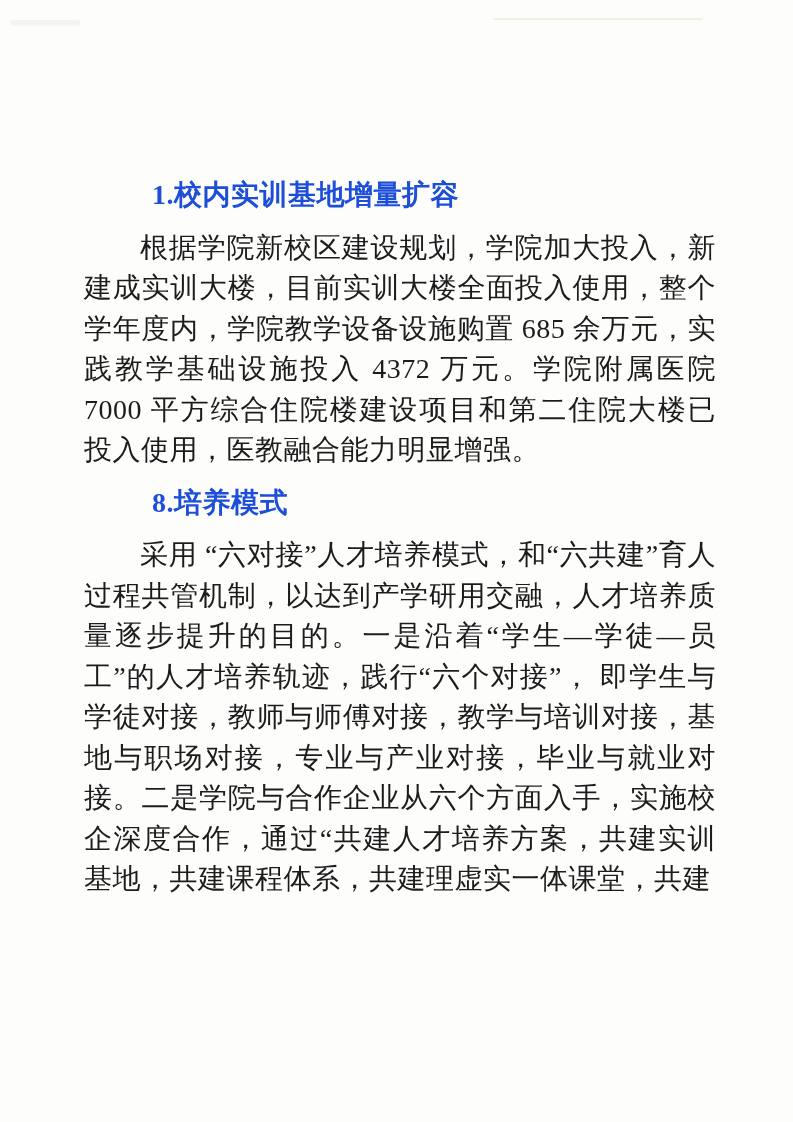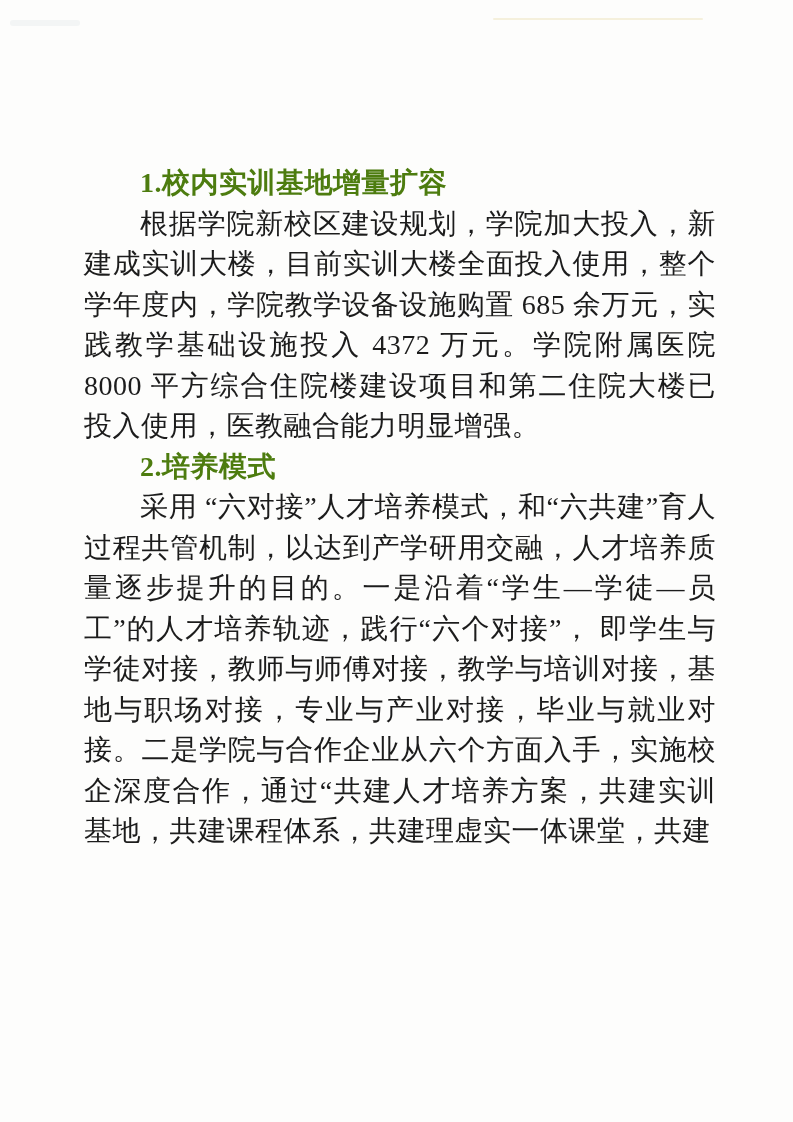--- a/index.html
+++ b/index.html
@@ -39,49 +39,49 @@
     left: 84px;
     top: 163px;
     width: 632px;
     font-size: 28px;
     line-height: 40.5px;
     text-align: justify;
     text-justify: inter-ideograph;
     letter-spacing: 0.5px;
   }
   .section-heading {
-    margin: 0;
+    margin: 12px;
     font-size: 28px;
     font-weight: bold;
     text-indent: 2em;
     line-height: 40.5px;
-    color: #4d7c0f;
+    color: #1d4ed8;
   }
   .body-paragraph {
     margin: 0;
     text-indent: 2em;
   }
 </style>
 </head>
 <body>
 
 <div class="page">
 
   <div class="scan-edge-top"></div>
   <div class="scan-smudge-tl"></div>
 
   <div class="content">
 
     <div>
       <h3 class="section-heading">1.校内实训基地增量扩容</h3>
-      <p class="body-paragraph">根据学院新校区建设规划，学院加大投入，新建成实训大楼，目前实训大楼全面投入使用，整个学年度内，学院教学设备设施购置 685 余万元，实践教学基础设施投入 4372 万元。学院附属医院 8000 平方综合住院楼建设项目和第二住院大楼已投入使用，医教融合能力明显增强。</p>
+      <p class="body-paragraph">根据学院新校区建设规划，学院加大投入，新建成实训大楼，目前实训大楼全面投入使用，整个学年度内，学院教学设备设施购置 685 余万元，实践教学基础设施投入 4372 万元。学院附属医院 7000 平方综合住院楼建设项目和第二住院大楼已投入使用，医教融合能力明显增强。</p>
     </div>
 
     <div>
     </div>
 
     <div>
-      <h3 class="section-heading">2.培养模式</h3>
+      <h3 class="section-heading">8.培养模式</h3>
       <p class="body-paragraph">采用 “六对接”人才培养模式，和“六共建”育人过程共管机制，以达到产学研用交融，人才培养质量逐步提升的目的。一是沿着“学生—学徒—员工”的人才培养轨迹，践行“六个对接”， 即学生与学徒对接，教师与师傅对接，教学与培训对接，基地与职场对接，专业与产业对接，毕业与就业对接。二是学院与合作企业从六个方面入手，实施校企深度合作，通过“共建人才培养方案，共建实训基地，共建课程体系，共建理虚实一体课堂，共建</p>
     </div>
 
   </div>
 </div>
 
 </body></html>

